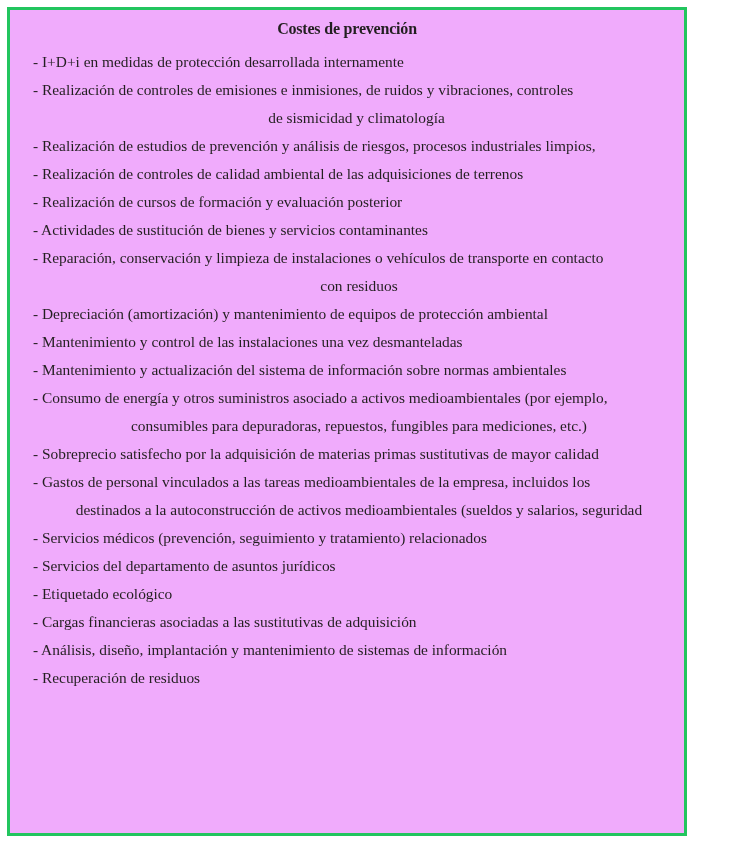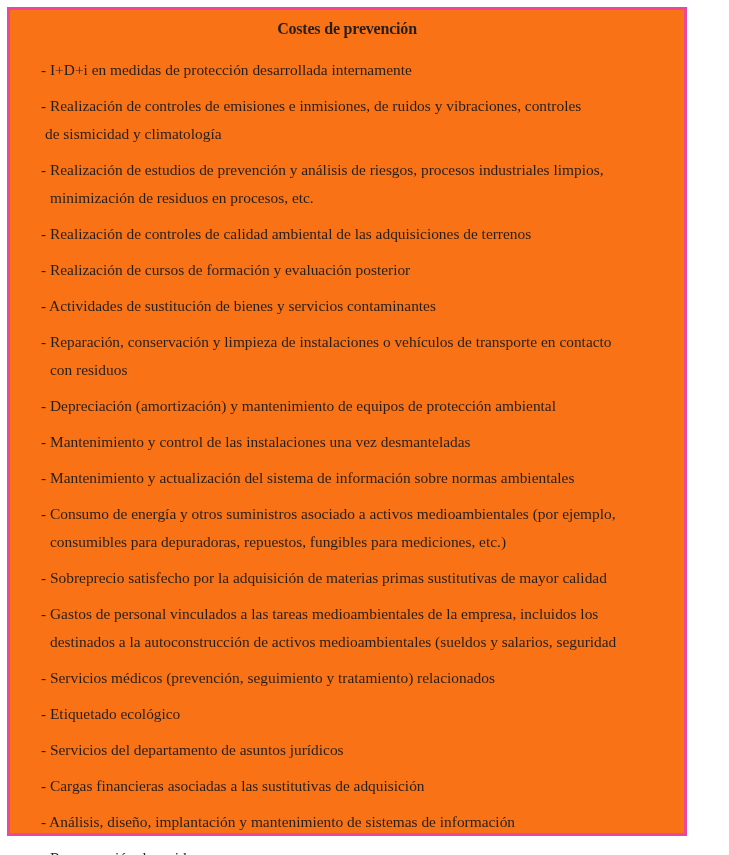--- a/index.html
+++ b/index.html
@@ -1,63 +1,62 @@
 <!DOCTYPE html>
 <html><head>
 <meta charset="utf-8">
 <style>
   html, body { margin: 0; padding: 0; background: #ffffff; }
   body { width: 729px; height: 855px; position: relative; overflow: hidden; }
   .box {
     position: absolute;
     left: 7px; top: 7px;
     width: 674px; height: 823px;
-    border: 3px solid #ec4899;
-    background: #f97316;
+    border: 3px solid #22c55e;
+    background: #f0abfc;
   }
   .title {
     position: absolute;
     left: 0; right: 0; top: 10px;
     text-align: center;
     font-family: "Liberation Serif", "DejaVu Serif", serif;
     font-weight: bold;
     font-size: 16px;
     color: #231f20;
     letter-spacing: -0.2px;
   }
   .list {
     position: absolute;
     left: 23px; top: 38px; right: 8px;
     margin: 0; padding: 0; list-style: none;
     font-family: "Liberation Serif", "DejaVu Serif", serif;
     font-size: 15.4px;
     line-height: 28px;
     color: #231f20;
   }
-  .list li { margin: 8px; padding: 0; }
+  .list li { margin: 0; padding: 0; }
   .list .line { display: block; white-space: nowrap; }
-  .list .cont { padding-left: 9px; }
+  .list .cont { padding-left: 9px; text-align: center; }
   .list .cont.small { padding-left: 4px; }
 </style>
 </head>
 <body>
 
 <div class="box">
   <div class="title">Costes de prevención</div>
   <ul class="list" id="cost-list">
       <li>
         <span class="line">- I+D+i en medidas de protección desarrollada internamente</span>
       </li>
       <li>
         <span class="line">- Realización de controles de emisiones e inmisiones, de ruidos y vibraciones, controles</span>
         <span class="line cont small">de sismicidad y climatología</span>
       </li>
       <li>
         <span class="line">- Realización de estudios de prevención y análisis de riesgos, procesos industriales limpios,</span>
-        <span class="line cont">minimización de residuos en procesos, etc.</span>
       </li>
       <li>
         <span class="line">- Realización de controles de calidad ambiental de las adquisiciones de terrenos</span>
       </li>
       <li>
         <span class="line">- Realización de cursos de formación y evaluación posterior</span>
       </li>
       <li>
         <span class="line">- Actividades de sustitución de bienes y servicios contaminantes</span>
       </li>
@@ -82,24 +81,24 @@
         <span class="line">- Sobreprecio satisfecho por la adquisición de materias primas sustitutivas de mayor calidad</span>
       </li>
       <li>
         <span class="line">- Gastos de personal vinculados a las tareas medioambientales de la empresa, incluidos los</span>
         <span class="line cont">destinados a la autoconstrucción de activos medioambientales (sueldos y salarios, seguridad</span>
       </li>
       <li>
         <span class="line">- Servicios médicos (prevención, seguimiento y tratamiento) relacionados</span>
       </li>
       <li>
-        <span class="line">- Etiquetado ecológico</span>
+        <span class="line">- Servicios del departamento de asuntos jurídicos</span>
       </li>
       <li>
-        <span class="line">- Servicios del departamento de asuntos jurídicos</span>
+        <span class="line">- Etiquetado ecológico</span>
       </li>
       <li>
         <span class="line">- Cargas financieras asociadas a las sustitutivas de adquisición</span>
       </li>
       <li>
         <span class="line">- Análisis, diseño, implantación y mantenimiento de sistemas de información</span>
       </li>
       <li>
         <span class="line">- Recuperación de residuos</span>
       </li>

